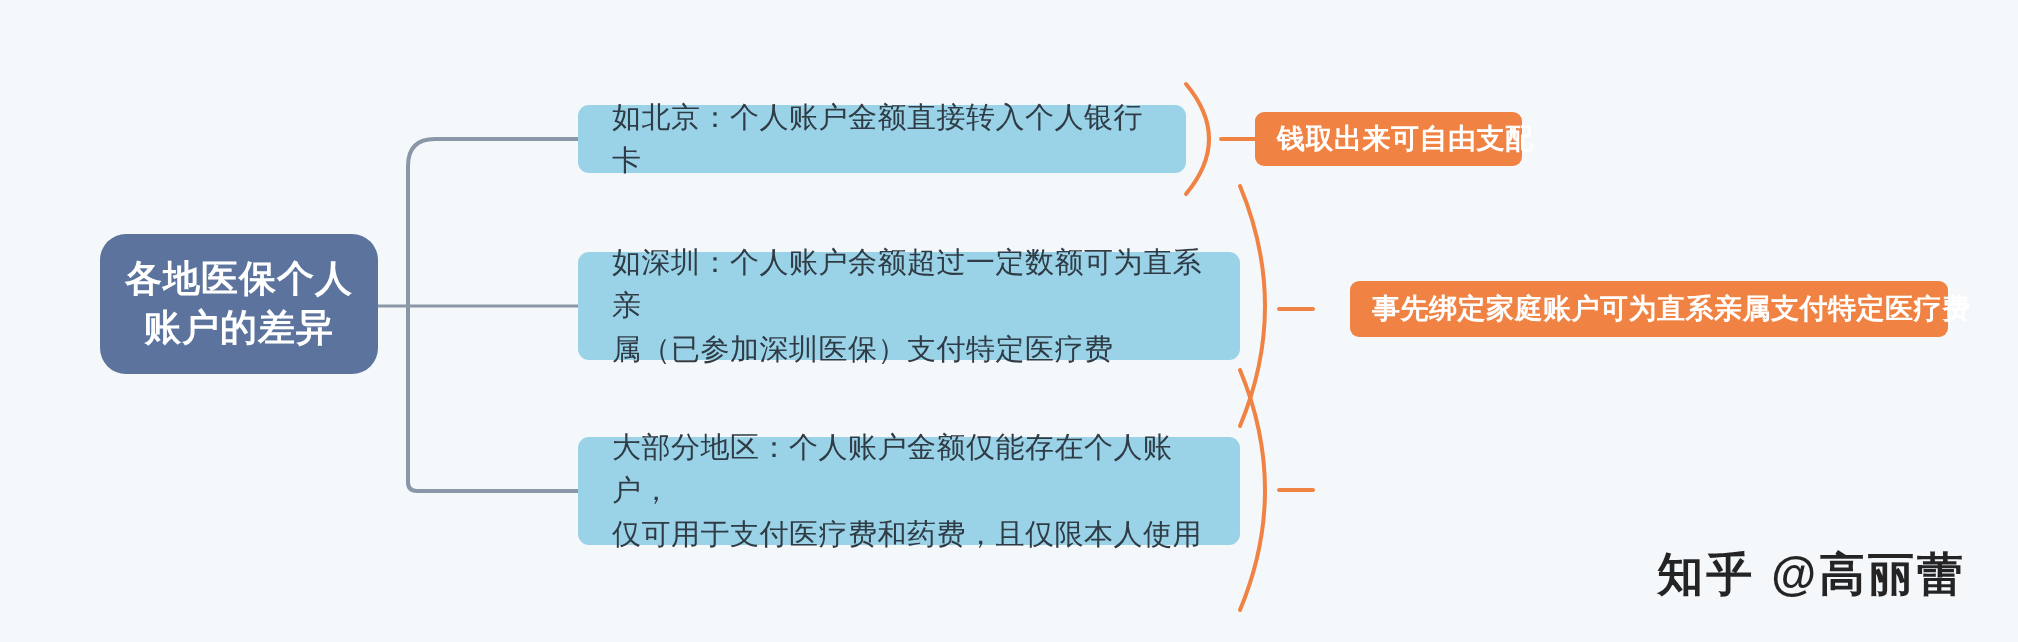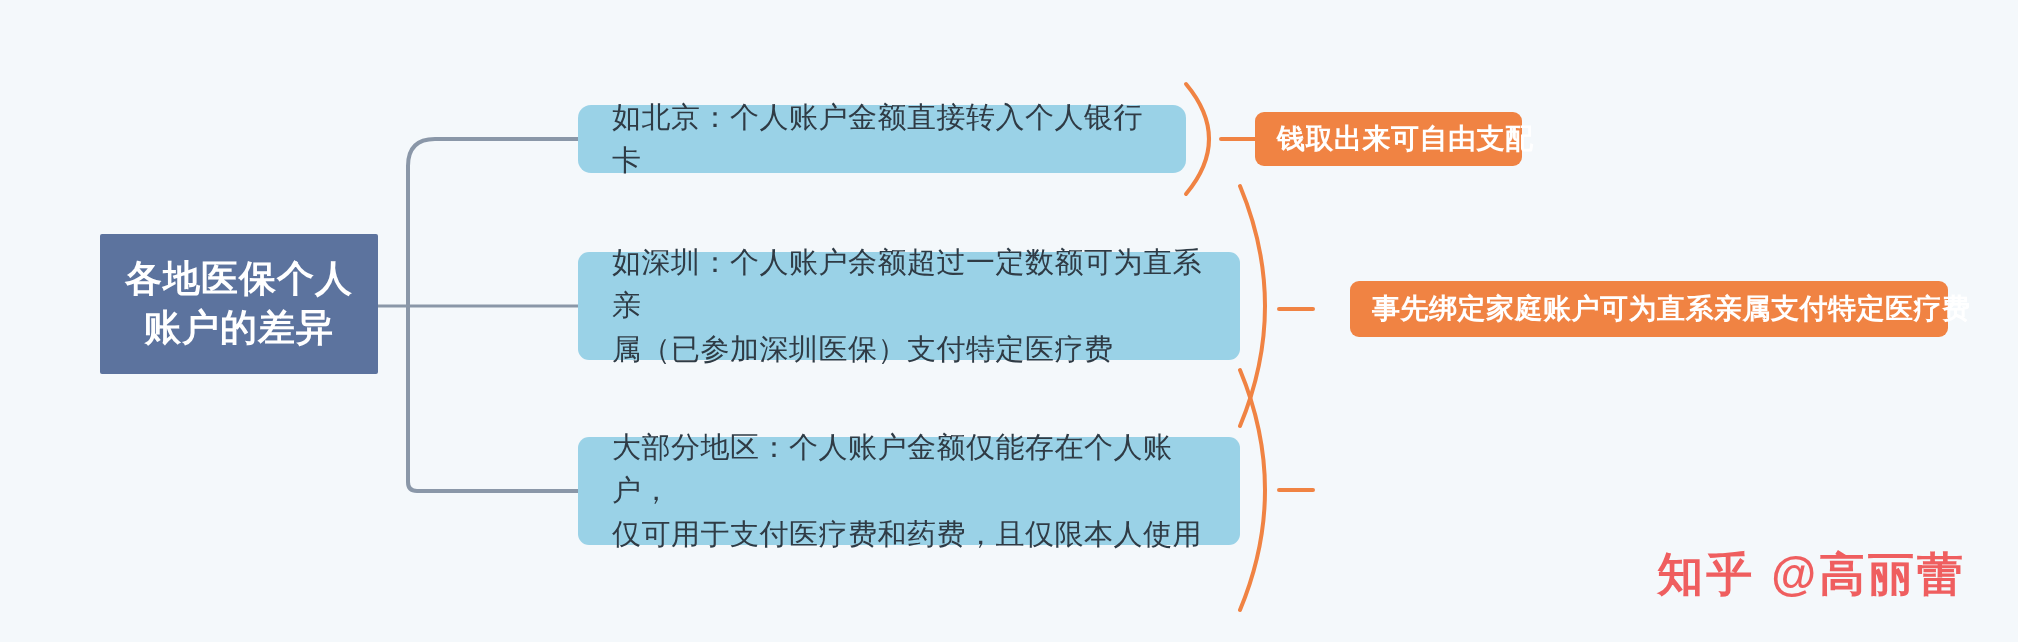--- a/index.html
+++ b/index.html
@@ -32,21 +32,21 @@
   }
 
   
   .root-node {
     position: absolute;
     left: 100px;
     top: 234px;
     width: 278px;
     height: 140px;
     background: #5c739e;
-    border-radius: 2px;
+    border-radius: 26px;
     display: flex;
     align-items: center;
     justify-content: center;
     box-sizing: border-box;
     z-index: 5;
   }
   .root-label {
     color: #ffffff;
     font-size: 37px;
     font-weight: bold;
@@ -68,21 +68,21 @@
   }
   .branch-label {
     color: #2f3b45;
     font-size: 29px;
     line-height: 1.5;
     padding: 0 34px;
     white-space: pre-line;
     letter-spacing: 0.5px;
   }
 
-  .branch-1 { left: 578px; top: 105px;  width: 608px; height: 68px; border-radius: 13px; }
+  .branch-1 { left: 578px; top: 105px;  width: 608px; height: 68px; }
   .branch-2 { left: 578px; top: 252px;  width: 662px; height: 108px; }
   .branch-3 { left: 578px; top: 437px;  width: 662px; height: 108px; }
 
   
   .callout-box {
     position: absolute;
     background: #f08343;
     border-radius: 9px;
     box-sizing: border-box;
     display: flex;
@@ -107,21 +107,21 @@
   .watermark {
     position: absolute;
     right: 52px;
     bottom: 36px;
     display: flex;
     align-items: center;
     gap: 18px;
     z-index: 6;
   }
   .watermark-text {
-    color: #ef4444;
+    color: #000000;
     font-size: 46px;
     font-weight: bold;
     letter-spacing: 3px;
     opacity: 0.85;
   }
 </style>
 </head>
 <body>
 
 <div id="canvas">

